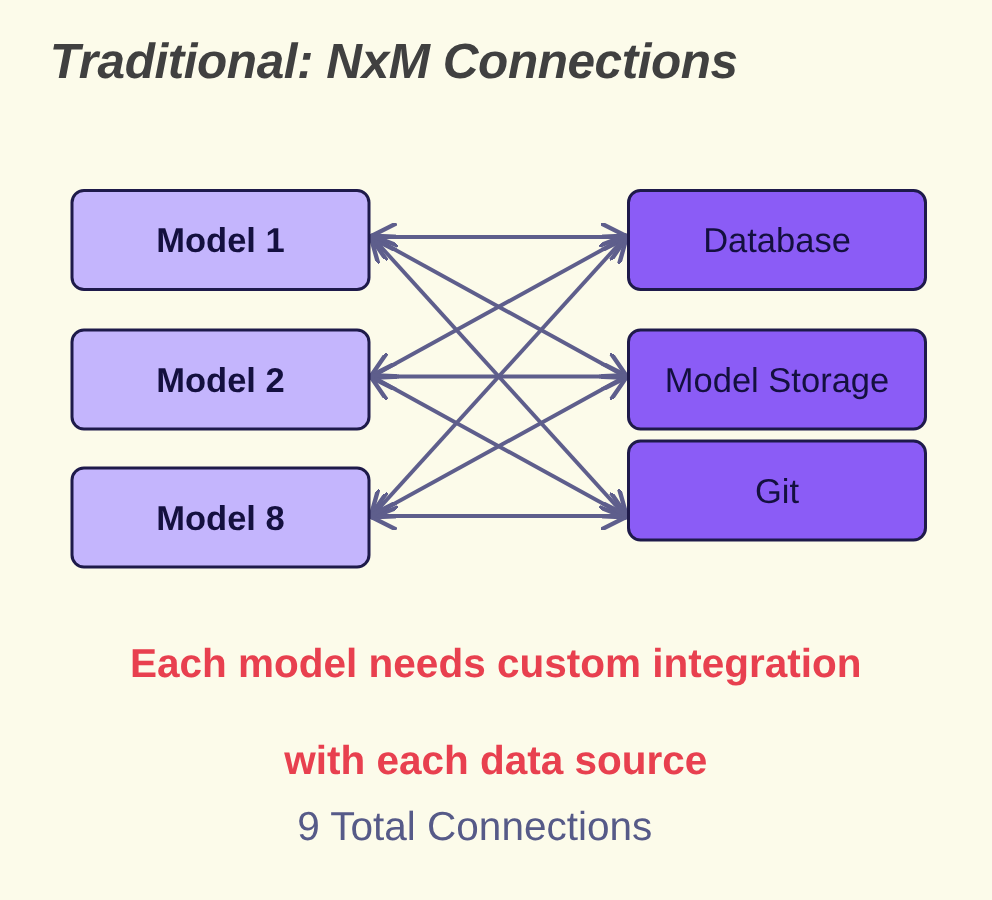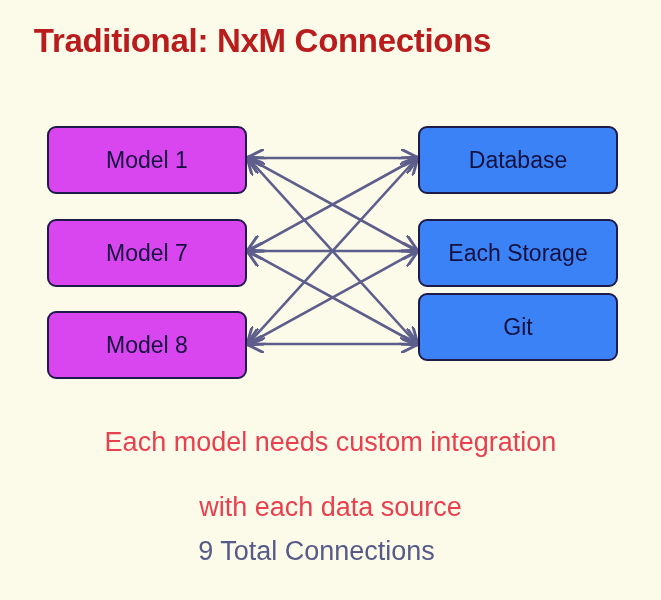--- a/index.html
+++ b/index.html
@@ -1,25 +1,25 @@
 <!DOCTYPE html>
 <html><head>
 <meta charset="utf-8">
 <style>
   html, body { margin:0; padding:0; }
   body { width:661px; height:600px; background:#fcfbea; position:relative; overflow:hidden;
          font-family:"Liberation Sans", "DejaVu Sans", sans-serif; }
   .title { position:absolute; left:0; width:525px; top:22px; text-align:center;
-           font-size:33px; font-weight:bold; color:#b91c1c; letter-spacing:-0.3px; }
+           font-size:33px; font-weight:bold; color:#404040; letter-spacing:-0.3px;font-style:italic; }
   .box { position:absolute; width:196px; height:64px; border:2px solid #1e1a4a; border-radius:9px;
          display:flex; align-items:center; justify-content:center; font-size:23px; color:#14103f; box-sizing:content-box; }
-  .model { background:#d946ef; left:47px; }
-  .source { background:#3b82f6; left:418px; }
+  .model { background:#c4b5fd; left:47px;font-weight:bold; }
+  .source { background:#8b5cf6; left:418px; }
   svg.links { position:absolute; left:0; top:0; width:661px; height:600px; pointer-events:none; }
-  .desc { position:absolute; left:0; width:661px; text-align:center; font-weight:normal; font-size:27px; color:#e8404f; line-height:40px; }
+  .desc { position:absolute; left:0; width:661px; text-align:center; font-weight:bold; font-size:27px; color:#e8404f; line-height:40px; }
   .total { position:absolute; left:0; width:633px; top:536px; text-align:center; font-size:27px; color:#565a88; }
 </style>
 </head>
 <body>
 
 <div class="title">Traditional: NxM Connections</div>
 
 <svg class="links" xmlns="http://www.w3.org/2000/svg">
   <defs>
     <marker id="arrow" viewBox="0 0 10 10" refX="9" refY="5" markerWidth="7" markerHeight="7" orient="auto-start-reverse">
@@ -36,31 +36,31 @@
       <line x1="248" y1="344" x2="417" y2="158" stroke="#5e5e8c" stroke-width="2.6" marker-start="url(#arrow)" marker-end="url(#arrow)"></line>
       <line x1="248" y1="344" x2="417" y2="251" stroke="#5e5e8c" stroke-width="2.6" marker-start="url(#arrow)" marker-end="url(#arrow)"></line>
       <line x1="248" y1="344" x2="417" y2="344" stroke="#5e5e8c" stroke-width="2.6" marker-start="url(#arrow)" marker-end="url(#arrow)"></line>
     </g>
 </svg>
 
 <div class="box model" style="top:126px">
     <span>Model 1</span>
   </div>
 <div class="box model" style="top:219px">
-    <span>Model 7</span>
+    <span>Model 2</span>
   </div>
 <div class="box model" style="top:311px">
     <span>Model 8</span>
   </div>
 
 <div class="box source" style="top:126px">
     <span>Database</span>
   </div>
 <div class="box source" style="top:219px">
-    <span>Each Storage</span>
+    <span>Model Storage</span>
   </div>
 <div class="box source" style="top:293px">
     <span>Git</span>
   </div>
 
 <div class="desc" style="top:422px">Each model needs custom integration</div>
 <div class="desc" style="top:487px">with each data source</div>
 
 <div class="total">9 Total Connections</div>
 

